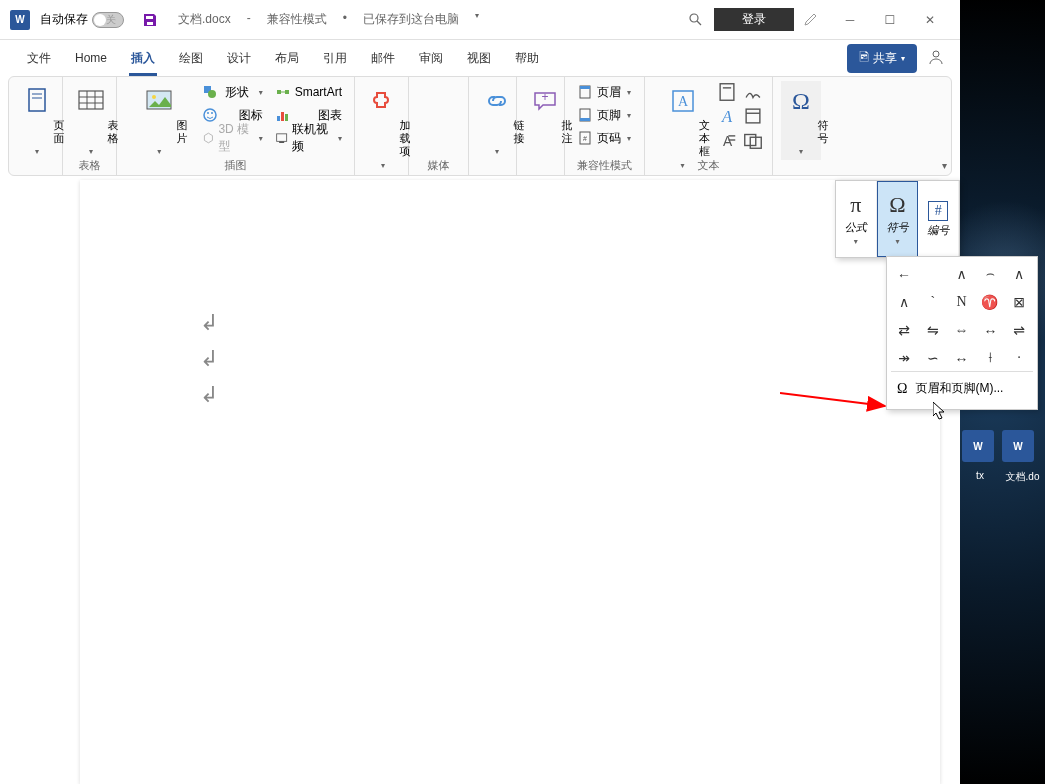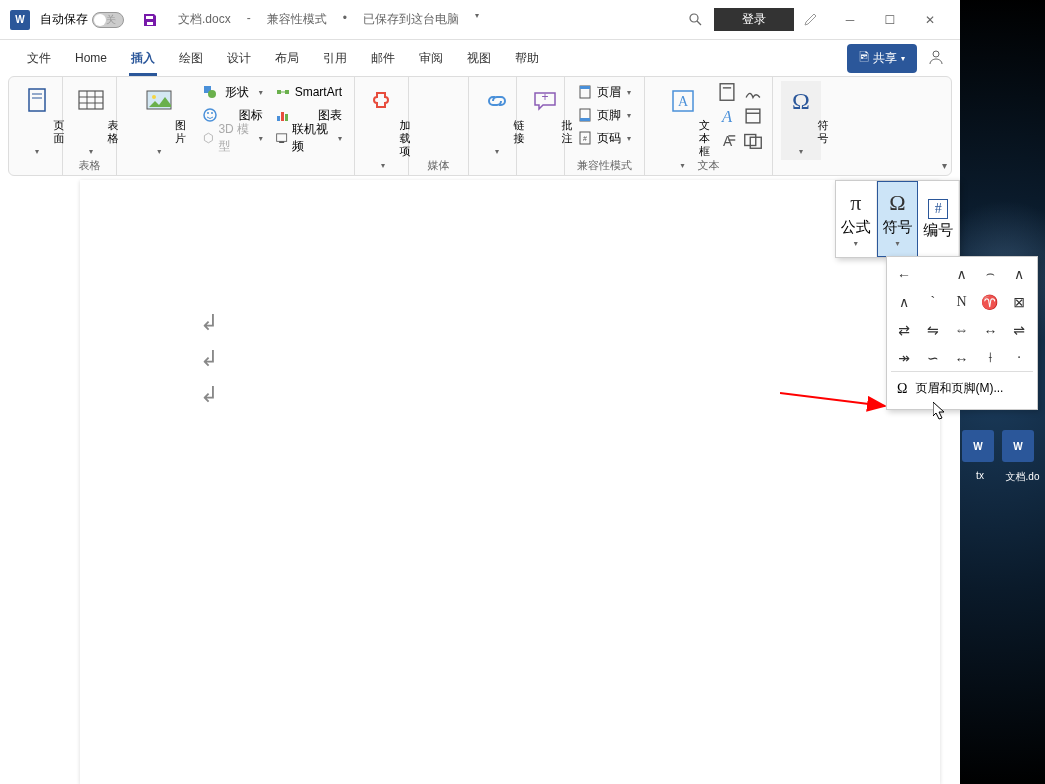--- a/index.html
+++ b/index.html
@@ -30,21 +30,21 @@
     .comments-icon { margin-left: 10px; color: #666; width: 18px; }
     
     
     .ribbon { height: 100px; background: #fafafa; border: 1px solid #ddd; border-radius: 6px; margin: 0 8px; display: flex; position: relative; }
     .ribbon-group { border-right: 1px solid #ddd; padding: 4px 8px; display: flex; flex-direction: column; position: relative; }
     .ribbon-group-label { position: absolute; bottom: 2px; left: 0; right: 0; text-align: center; color: #666; font-size: 11px; }
     .ribbon-group-content { flex: 1; display: flex; align-items: flex-start; gap: 4px; }
     
     .big-button { display: flex; flex-direction: column; align-items: center; gap: 2px; padding: 4px 6px; min-width: 40px; }
     .big-button-icon { width: 32px; height: 32px; display: flex; align-items: center; justify-content: center; color: #2b579a; }
-    .big-button-label { font-size: 11px; text-align: left; line-height: 1.2; margin-left: 44px; }
+    .big-button-label { font-size: 11px; text-align: right; line-height: 1.2; margin-left: 44px; }
     .big-button .dropdown-arrow { font-size: 8px; color: #666; }
     
     .small-button-list { display: flex; flex-direction: column; gap: 1px; }
     .small-button { display: flex; align-items: center; gap: 4px; padding: 2px 4px; height: 22px; justify-content: space-between; }
     .small-button-icon { width: 16px; height: 16px; display: flex; align-items: center; justify-content: center; }
     .small-button .dropdown-arrow { font-size: 8px; color: #666; margin-left: 2px; }
     .disabled { color: #aaa; }
     
     .icon-column { display: flex; flex-direction: column; gap: 2px; }
     .icon-btn { width: 22px; height: 22px; display: flex; align-items: center; justify-content: center; color: #555; }
@@ -57,21 +57,21 @@
     .doc-text { font-size: 27px; font-family: SimSun, serif; color: #000; line-height: 1.6; }
     .cursor-mark { color: #aaa; }
     .para-mark { color: #888; font-size: 22px; display: block; margin-top: 10px; }
     
     
     .symbol-dropdown { position: absolute; top: 180px; right: 0; width: 125px; background: #fff; border: 1px solid #ccc; box-shadow: 2px 2px 6px rgba(0,0,0,0.2); z-index: 100; }
     .symbol-top-tabs { display: flex; height: 76px; }
     .symbol-tab { flex: 1; display: flex; flex-direction: column; align-items: center; justify-content: center; gap: 2px; border-right: 1px solid #eee; }
     .symbol-tab.selected { background: #cce4f7; border: 1px solid #2b579a; }
     .symbol-tab-icon { font-size: 22px; color: #333; font-family: serif; }
-    .symbol-tab-label { font-size: 15px; }
+    .symbol-tab-label { font-size: 11px; font-style: italic; }
     
     .symbol-grid-panel { position: absolute; top: 256px; left: 886px; width: 152px; background: #fff; border: 1px solid #ccc; box-shadow: 2px 2px 6px rgba(0,0,0,0.2); z-index: 101; padding: 4px; }
     .symbol-grid { display: grid; grid-template-columns: repeat(5, 1fr); gap: 2px; }
     .symbol-cell { width: 26px; height: 26px; display: flex; align-items: center; justify-content: center; font-size: 14px; color: #333; font-family: serif; cursor: pointer; }
     .more-symbols { border-top: 1px solid #ddd; padding: 8px 6px; display: flex; align-items: center; gap: 8px; cursor: pointer; }
     .more-symbols-icon { font-size: 14px; font-family: serif; }
     
     
     .red-arrow { position: absolute; top: 388px; left: 780px; z-index: 50; }
     
@@ -265,20 +265,21 @@
                 <svg viewBox="0 0 16 16">
                   <rect x="2" y="3" width="12" height="9" fill="none" stroke="#555"></rect>
                   <rect x="5" y="12" width="6" height="2" fill="#555"></rect>
                 </svg>
               </div>
             <span>联机视频</span>
             <span class="dropdown-arrow">▾</span>
           </div>
         </div>
       </div>
+      <div class="ribbon-group-label">插图</div>
     </div>
 
     <div class="ribbon-group" style="width:54px">
       <div class="ribbon-group-content">
         <div class="big-button">
           <div class="big-button-icon">
               <svg viewBox="0 0 32 32">
                 <path d="M10 8h8v4a3 3 0 0 1 0 6v4h-8v-4a3 3 0 0 1 0-6V8z" fill="none" stroke="#e74c3c" stroke-width="2"></path>
               </svg>
             </div>

